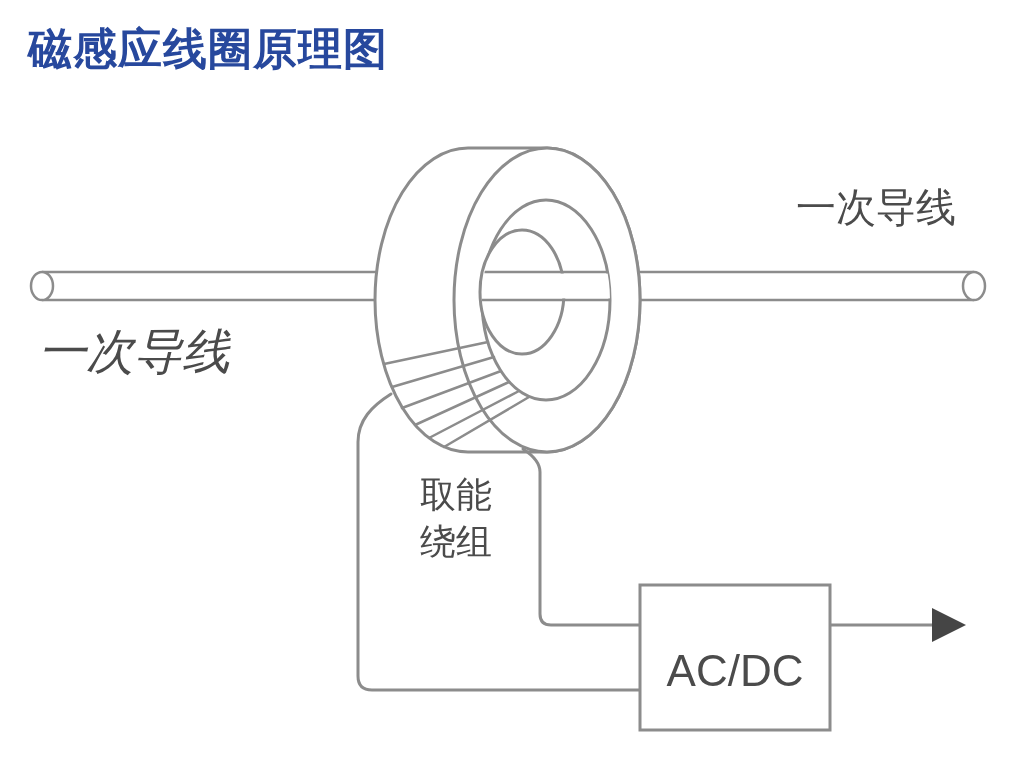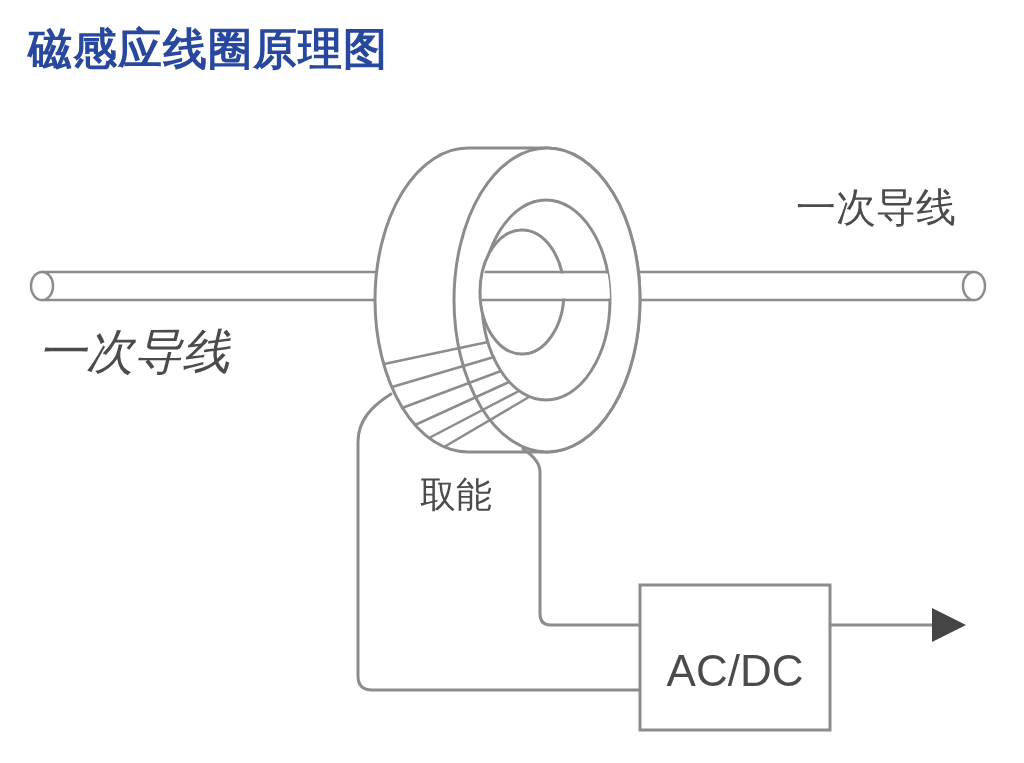--- a/index.html
+++ b/index.html
@@ -85,17 +85,18 @@
   </svg>
 
   <div class="lbl page-title">磁感应线圈原理图</div>
 
   <div class="lbl core-label">一次导线</div>
 
   <div class="lbl primary-label">一次导线</div>
 
   <div class="lbl winding-label">
     <span>取能</span>
+    <span>绕组</span>
   </div>
 
   <div class="lbl acdc-label">AC/DC</div>
 
 </div>
 
 </body></html>

